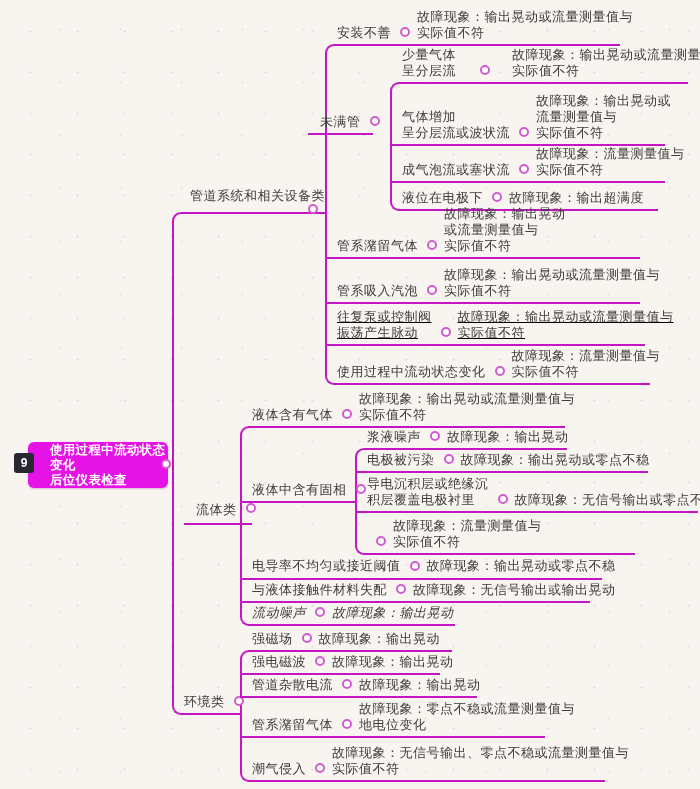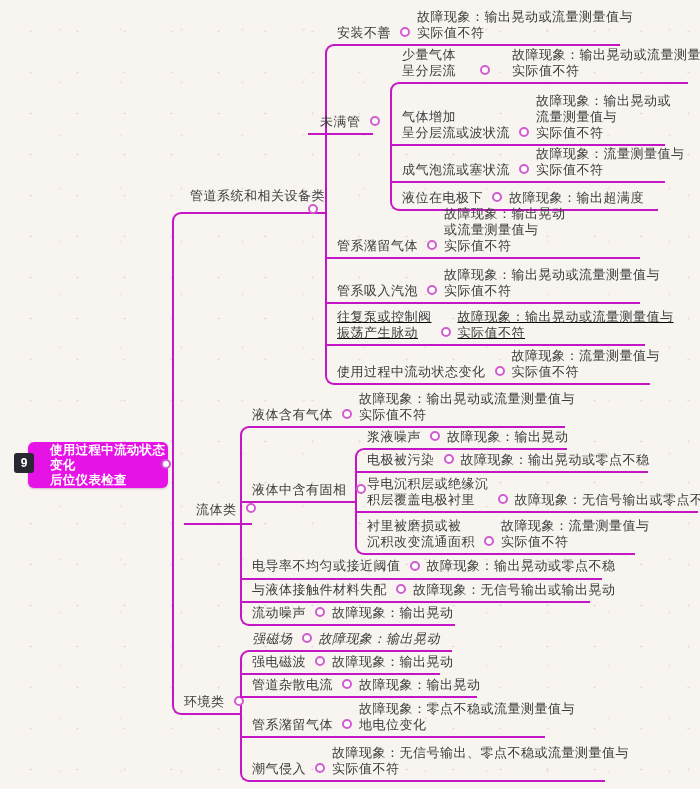--- a/index.html
+++ b/index.html
@@ -182,44 +182,42 @@
     <span class="dot"></span>
     <span class="fault">故障现象：输出晃动或零点不稳</span>
   </div>
   <div class="row pl" style="left:355px;top:471px;width:343px;height:42px;">
     <span class="lbl">导电沉积层或绝缘沉
 积层覆盖电极衬里</span>
     <span class="dot"></span>
     <span class="fault">故障现象：无信号输出或零点不稳</span>
   </div>
   <div class="row" style="left:367px;top:513px;width:268px;height:42px;">
-    <span class="lbl">衬里被磨损或被
-沉积改变流通面积</span>
     <span class="dot"></span>
     <span class="fault">故障现象：流量测量值与
 实际值不符</span>
   </div>
 
   <div class="row pl" style="left:240px;top:554px;width:362px;height:26px;font-family:Liberation Mono, monospace;">
     <span class="lbl">电导率不均匀或接近阈值</span>
     <span class="dot"></span>
     <span class="fault">故障现象：输出晃动或零点不稳</span>
   </div>
   <div class="row pl" style="left:240px;top:577px;width:350px;height:26px;align-items:flex-end;">
     <span class="lbl">与液体接触件材料失配</span>
     <span class="dot"></span>
     <span class="fault">故障现象：无信号输出或输出晃动</span>
   </div>
-  <div class="row" style="left:252px;top:600px;width:203px;height:26px;">
+  <div class="row" style="left:252px;top:600px;width:203px;height:26px;font-style:italic;">
     <span class="lbl">流动噪声</span>
     <span class="dot"></span>
     <span class="fault">故障现象：输出晃动</span>
   </div>
 
-  <div class="row" style="left:252px;top:626px;width:200px;height:26px;font-style:italic;">
+  <div class="row" style="left:252px;top:626px;width:200px;height:26px;">
     <span class="lbl">强磁场</span>
     <span class="dot"></span>
     <span class="fault">故障现象：输出晃动</span>
   </div>
   <div class="row pl" style="left:240px;top:649px;width:200px;height:26px;">
     <span class="lbl">强电磁波</span>
     <span class="dot"></span>
     <span class="fault">故障现象：输出晃动</span>
   </div>
   <div class="row pl" style="left:240px;top:672px;width:237px;height:26px;">

